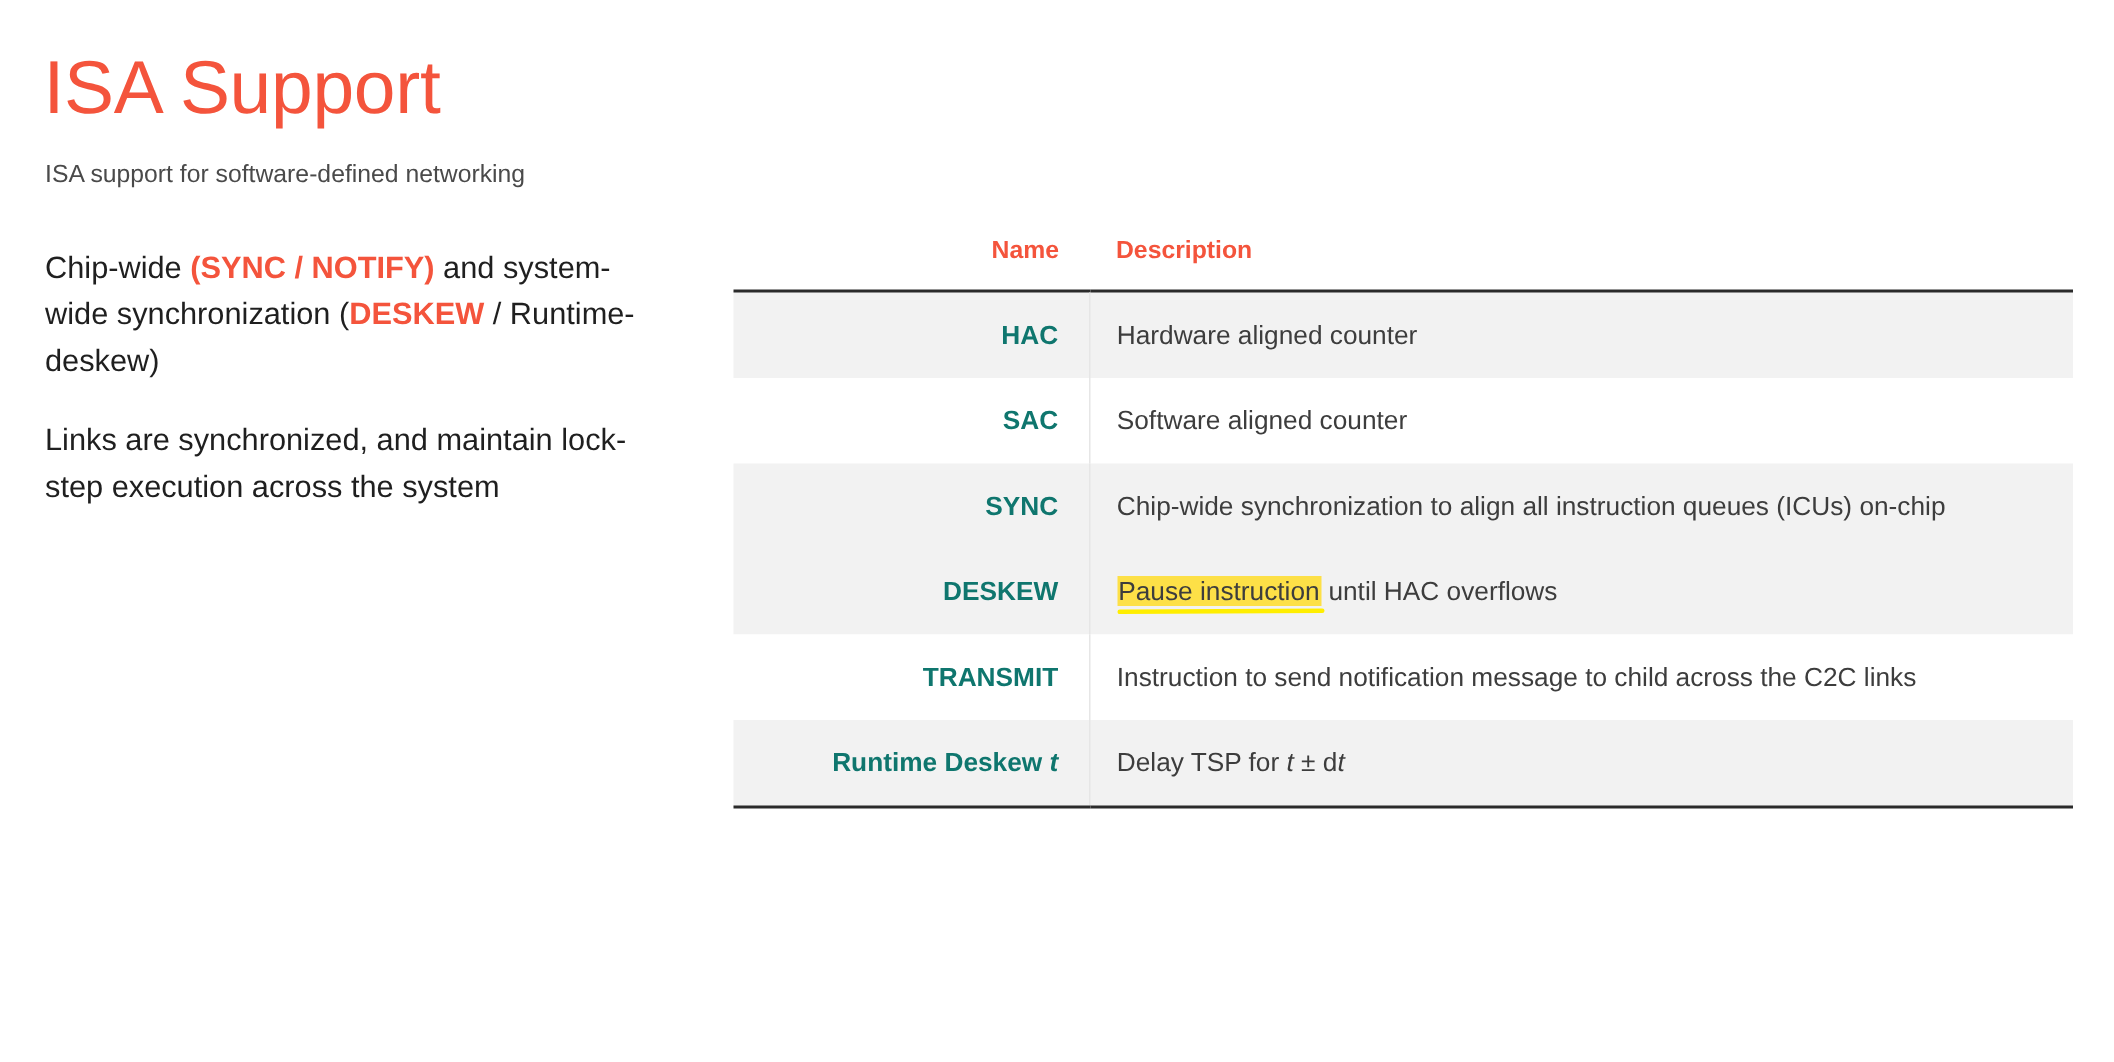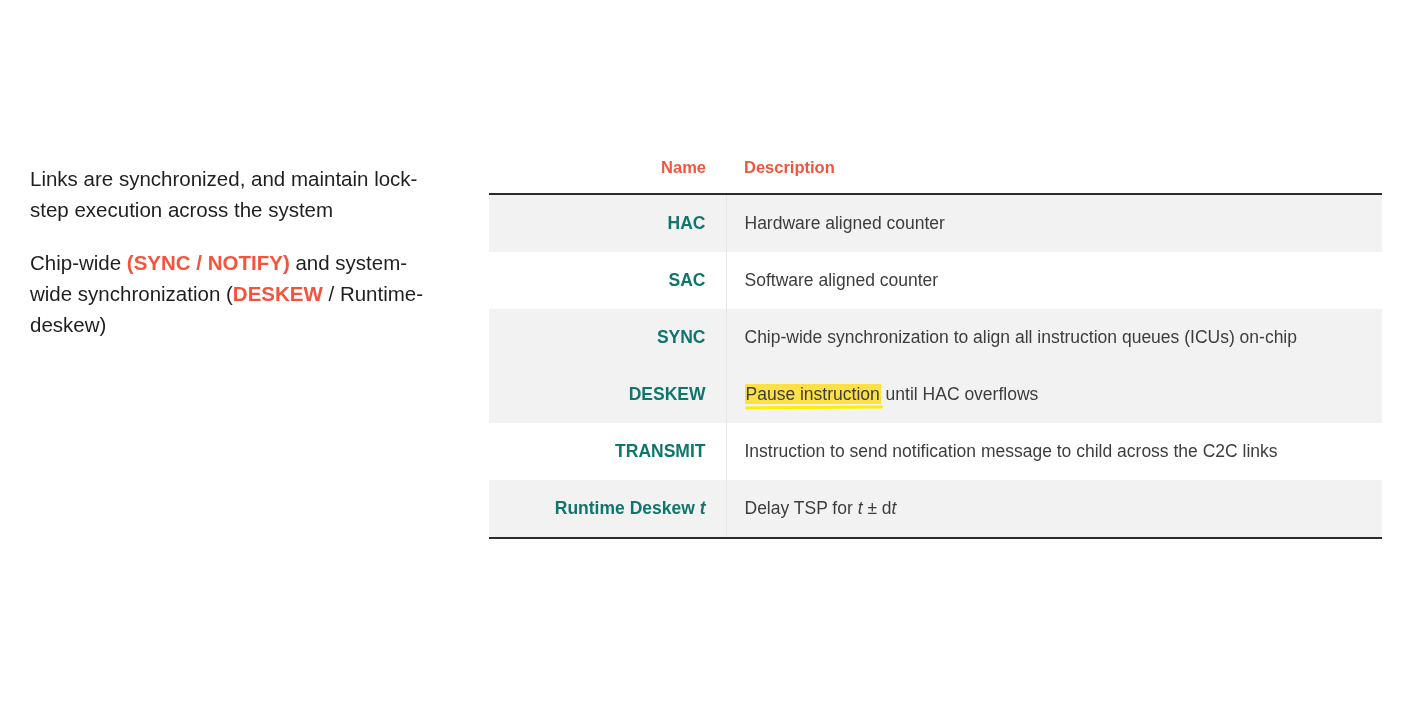--- a/index.html
+++ b/index.html
@@ -174,26 +174,28 @@
     background: #FFEE00;
     border-radius: 2px;
     transform: rotate(-0.35deg);
   }
 </style>
 </head>
 <body>
 
 <div class="slide">
 
+  <div class="slide-title">ISA Support</div>
+  <div class="slide-subtitle">ISA support for software-defined networking</div>
 
   <div class="left-col">
 
+    <p class="para"><span>Chip-wide </span><span class="accent">(SYNC / NOTIFY)</span><span> and system-wide synchronization (</span><span class="accent">DESKEW</span><span> / Runtime-deskew)</span></p>
+
     <p class="para">Links are synchronized, and maintain lock-step execution across the system</p>
-
-    <p class="para"><span>Chip-wide </span><span class="accent">(SYNC / NOTIFY)</span><span> and system-wide synchronization (</span><span class="accent">DESKEW</span><span> / Runtime-deskew)</span></p>
 
   </div>
 
   <div class="table-wrap">
     <table class="isa-table">
       <colgroup>
         <col class="c-name">
         <col class="c-desc">
       </colgroup>
       <thead>

